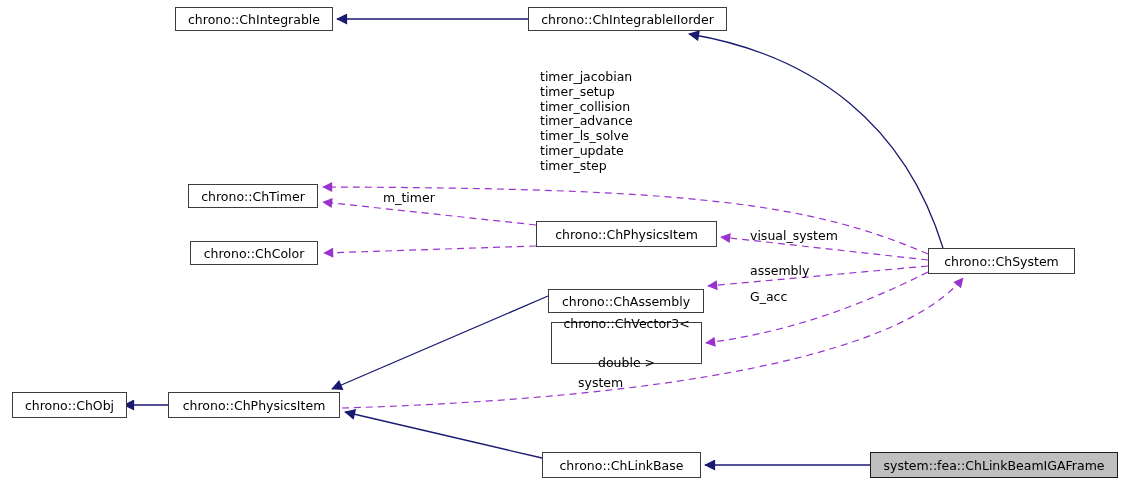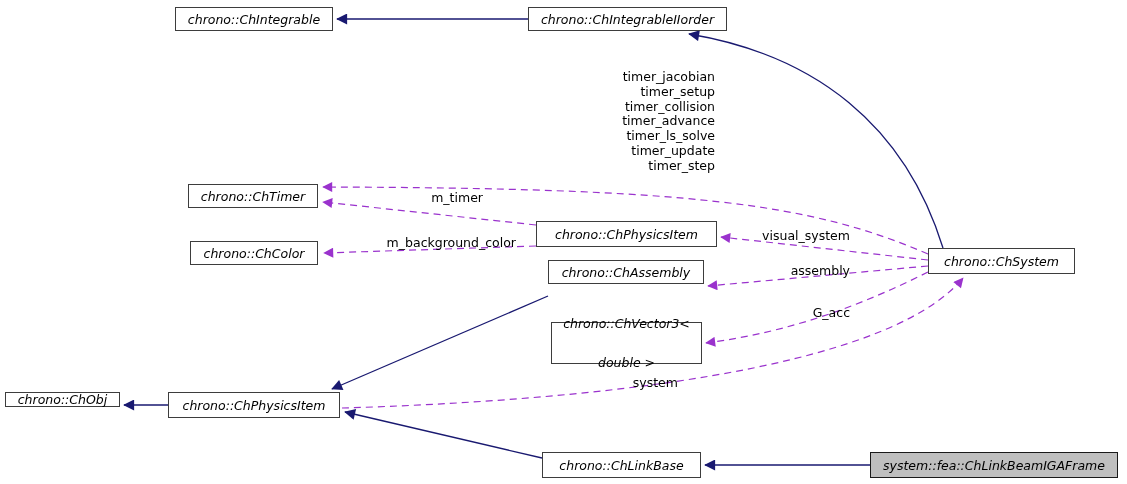--- a/index.html
+++ b/index.html
@@ -27,45 +27,44 @@
     position: absolute;
     box-sizing: border-box;
     background: #ffffff;
     border: 1.4px solid #3d3d3d;
     display: flex;
     align-items: center;
     justify-content: center;
     white-space: nowrap;
     z-index: 2;
     cursor: pointer;
-    font-style: italic;
   }
   .node.two-line {
     flex-direction: column;
     line-height: 15px;
     gap: 24px;
   }
   .node.highlight {
     background: #bfbfbf;
     border-color: #1a1a1a;
     cursor: default;
   }
   .edge-label {
     position: absolute;
-    text-align: right;
+    text-align: left;
     white-space: nowrap;
     z-index: 1;
     line-height: 14px;
   }
   .timer-stack {
     position: absolute;
     left: 540px;
     top: 70px;
     width: 175px;
-    text-align: right;
+    text-align: left;
     z-index: 1;
     line-height: 14.8px;
   }
 </style>
 </head>
 <body>
 
 <div class="canvas">
 
   <svg class="edges" width="1127" height="484" viewBox="0 0 1127 484">
@@ -101,52 +100,51 @@
   <div class="node" style="left:175px;top:7px;width:158px;height:24px">chrono::ChIntegrable</div>
 
   <div class="node" style="left:528px;top:7px;width:199px;height:24px">chrono::ChIntegrableIIorder</div>
 
   <div class="node" style="left:188px;top:184px;width:130px;height:24px">chrono::ChTimer</div>
 
   <div class="node" style="left:190px;top:241px;width:128px;height:24px">chrono::ChColor</div>
 
   <div class="node" style="left:536px;top:221px;width:181px;height:26px">chrono::ChPhysicsItem</div>
 
-  <div class="node" style="left:548px;top:260px;width:156px;height:24px">chrono::ChAssembly</div>
+  <div class="node" style="left:548px;top:289px;width:156px;height:24px">chrono::ChAssembly</div>
 
   <div class="node two-line" style="left:551px;top:322px;width:151px;height:42px">
     <span>chrono::ChVector3&lt;</span>
     <span>double &gt;</span>
   </div>
 
   <div class="node" style="left:928px;top:248px;width:147px;height:26px">chrono::ChSystem</div>
 
-  <div class="node" style="left:5px;top:392px;width:115px;height:15px">chrono::ChObj</div>
+  <div class="node" style="left:12px;top:392px;width:115px;height:26px">chrono::ChObj</div>
 
   <div class="node" style="left:168px;top:392px;width:172px;height:26px">chrono::ChPhysicsItem</div>
 
   <div class="node" style="left:542px;top:452px;width:159px;height:26px">chrono::ChLinkBase</div>
 
   <div class="node highlight" style="left:870px;top:452px;width:248px;height:26px">system::fea::ChLinkBeamIGAFrame</div>
 
   <div class="timer-stack">
     <div>timer_jacobian</div>
     <div>timer_setup</div>
     <div>timer_collision</div>
     <div>timer_advance</div>
     <div>timer_ls_solve</div>
     <div>timer_update</div>
     <div>timer_step</div>
   </div>
 
   <div class="edge-label" style="left:383px;top:191px;width:100px">m_timer</div>
 
-  <div class="edge-label" style="left:356px;top:236px;width:160px">m_background_color</div>
 
   <div class="edge-label" style="left:750px;top:229px;width:100px">visual_system</div>
 
   <div class="edge-label" style="left:750px;top:264px;width:100px">assembly</div>
 
-  <div class="edge-label" style="left:750px;top:306px;width:100px">G_acc</div>
+  <div class="edge-label" style="left:750px;top:290px;width:100px">G_acc</div>
 
   <div class="edge-label" style="left:578px;top:376px;width:100px">system</div>
 
 </div>
 
 </body></html>

